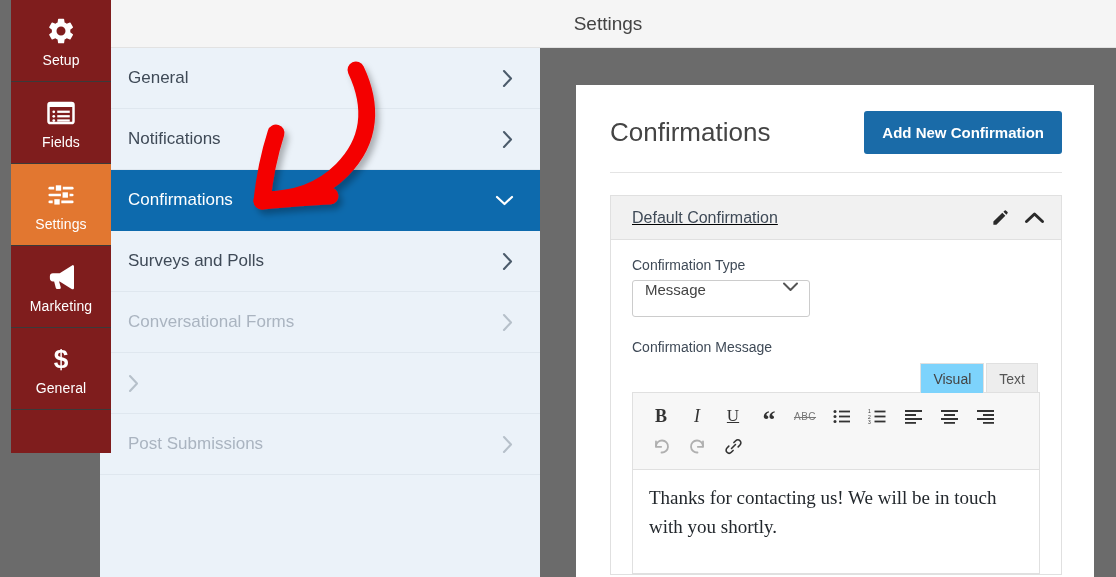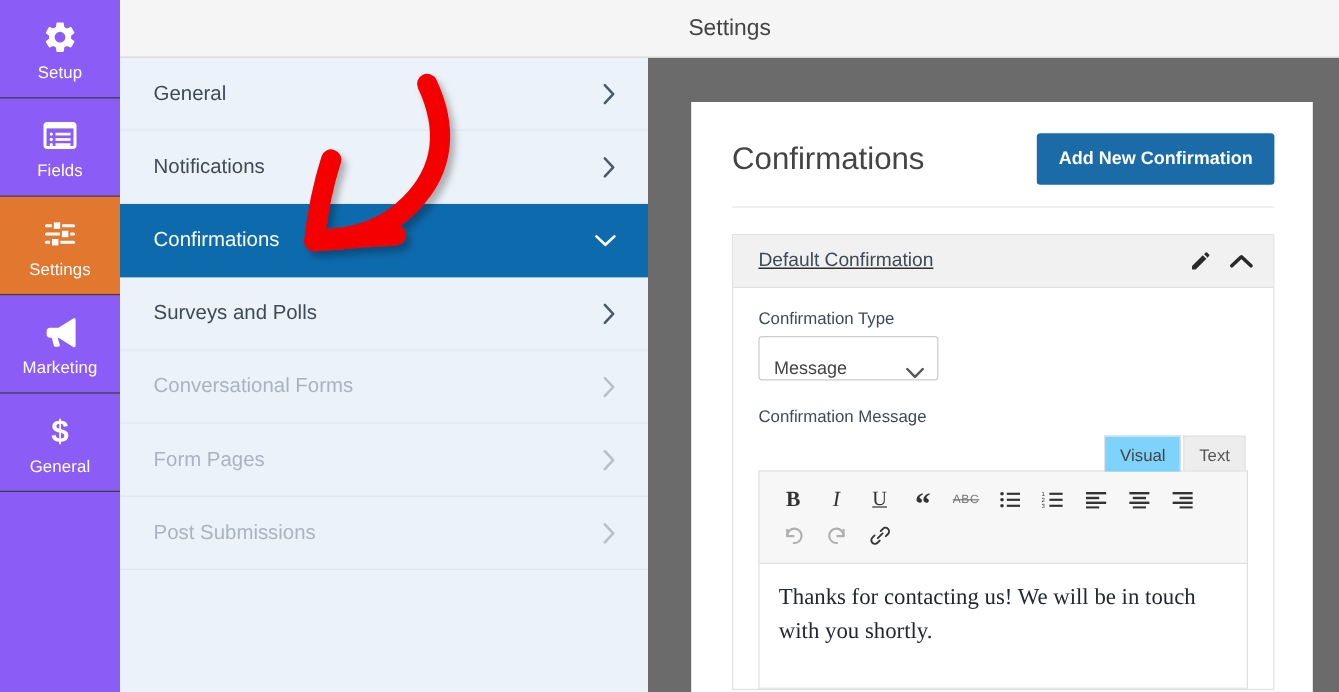--- a/index.html
+++ b/index.html
@@ -12,23 +12,23 @@
   }
   #app {
     position: relative;
     width: 1116px; height: 577px;
     overflow: hidden;
     background: #6b6b6b;
   }
 
   
   .rail {
-    position: absolute; left: 0; top: 0;
-    width: 100px; height: 577px;
-    background: #8b5cf6;
+    position: absolute; left: 11px; top: 0;
+    width: 100px; height: 453px;
+    background: #7f1d1d;
     z-index: 40;
   }
   .rail-item {
     position: relative;
     height: 82px;
     display: flex; flex-direction: column;
     align-items: center; justify-content: center;
     color: #ffffff;
     border-bottom: 1px solid #3a3a3a;
     cursor: pointer;
@@ -156,25 +156,25 @@
   .field-label {
     font-size: 14px; color: #3f4a57;
     margin-bottom: 7px;
   }
   .select-wrap {
     position: relative;
     width: 178px;
     margin-bottom: 22px;
   }
   .select-box {
-    width: 150px; height: 37px;
+    width: 178px; height: 37px;
     border: 1px solid #ccc;
     background: #fff;
     border-radius: 3px;
-    display: flex; align-items: flex-end;
+    display: flex; align-items: flex-start;
     padding: 0 10px 0 12px;
     font-size: 15px; color: #444;
     cursor: pointer;
   }
   .select-box .sel-val { flex: 1; }
   .select-box .sel-chev { color: #555; display: flex; align-items: center; }
 
   
   .editor { margin-top: 6px; }
   .editor-tabs {
@@ -351,21 +351,20 @@
     <div class="nav-item disabled">
       <span class="nav-label">Conversational Forms</span>
       <span class="nav-chev">
         <svg width="12" height="19" viewBox="0 0 12 19">
             <polyline points="2,2 9,9.5 2,17" fill="none" stroke="currentColor" stroke-width="2.1" stroke-linecap="round" stroke-linejoin="round"></polyline>
           </svg>
       </span>
     </div>
 
     <div class="nav-item disabled">
-      <span class="nav-label">Form Pages</span>
       <span class="nav-chev">
         <svg width="12" height="19" viewBox="0 0 12 19">
             <polyline points="2,2 9,9.5 2,17" fill="none" stroke="currentColor" stroke-width="2.1" stroke-linecap="round" stroke-linejoin="round"></polyline>
           </svg>
       </span>
     </div>
 
 
     <div class="nav-item disabled">
       <span class="nav-label">Post Submissions</span>

